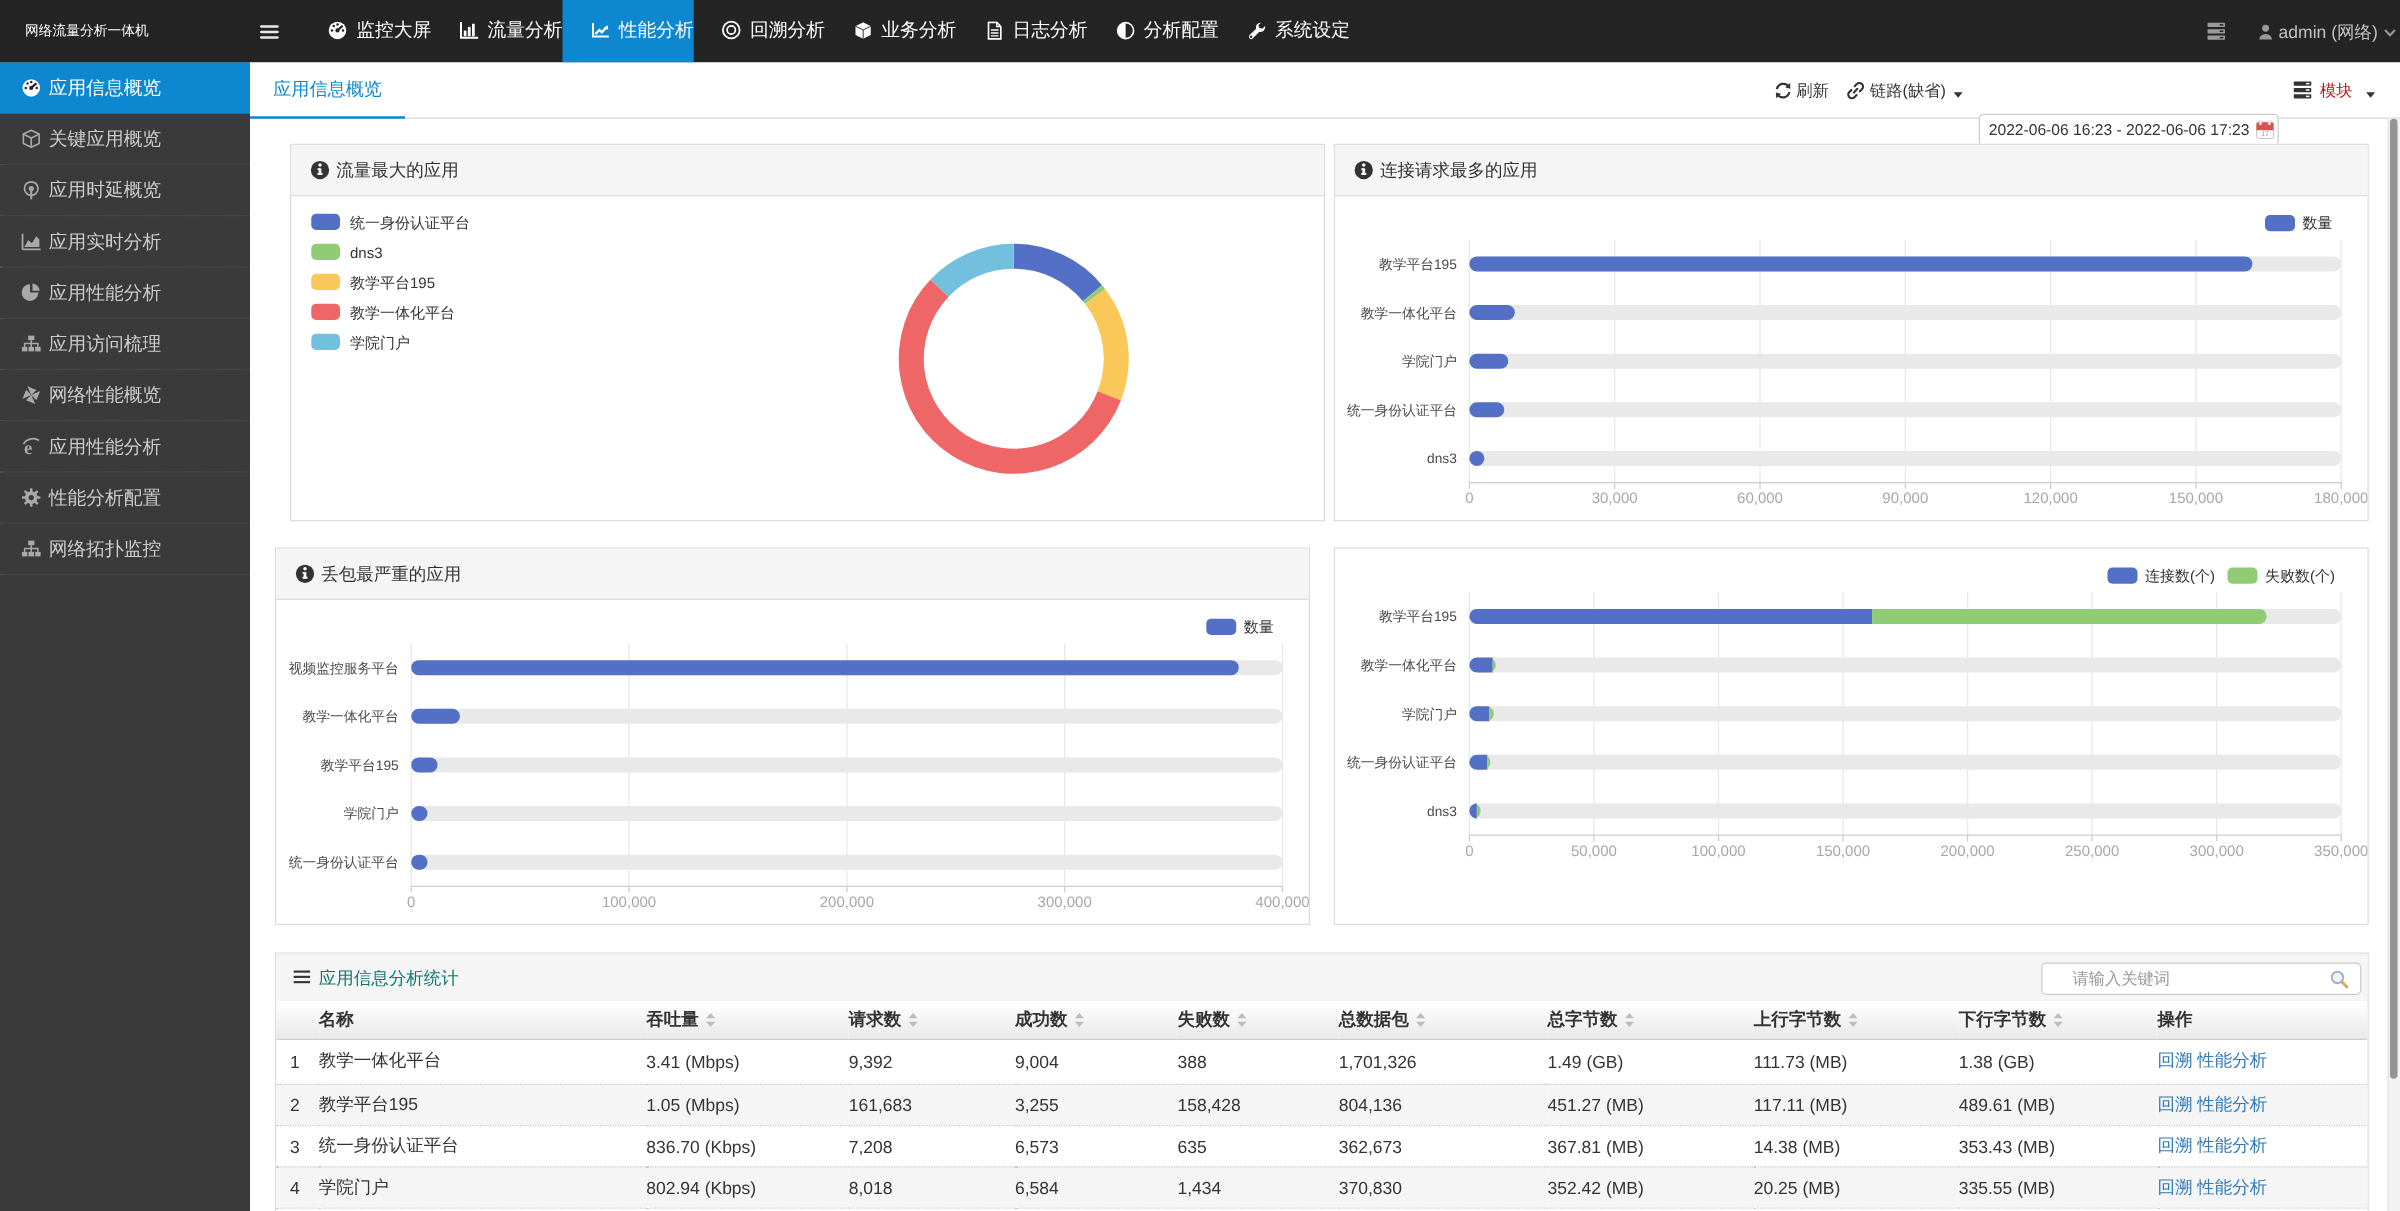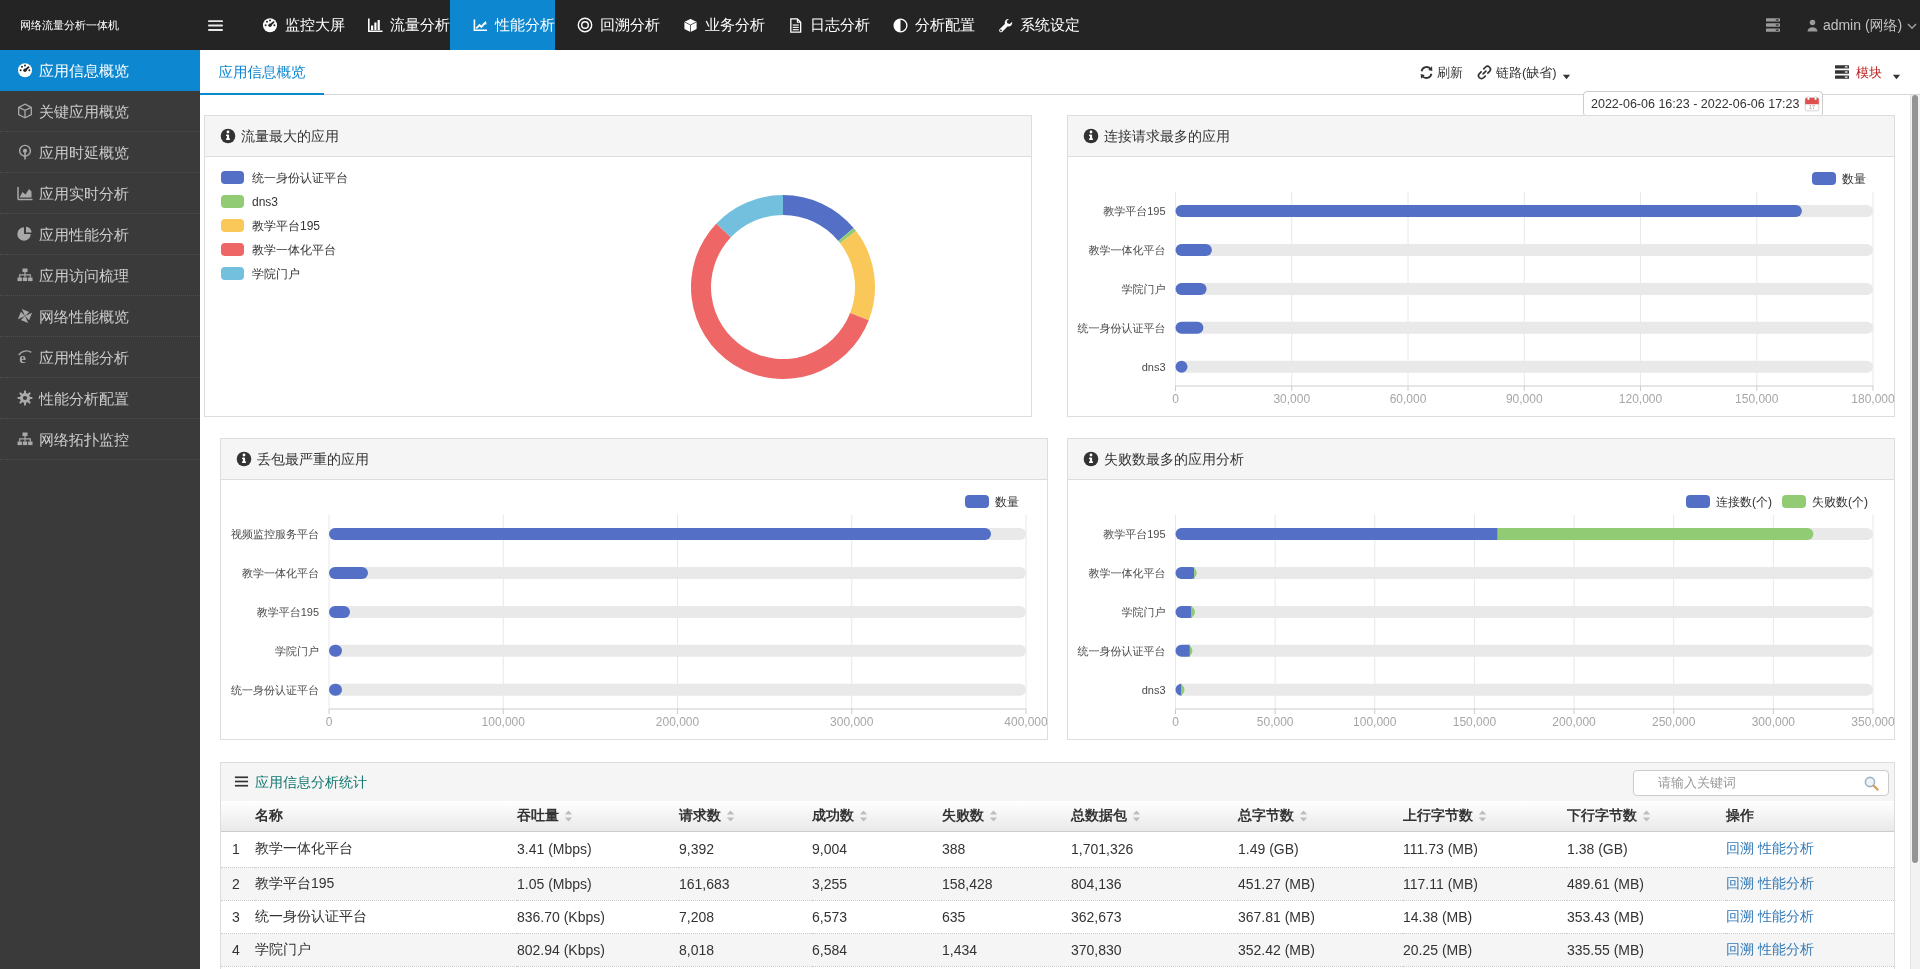--- a/index.html
+++ b/index.html
@@ -258,21 +258,21 @@
           <rect x="1" y="11.4" width="14" height="3.4" rx="0.6" fill="#333"></rect>
           <rect x="10.8" y="12.5" width="2.8" height="1.2" fill="#fff"></rect>
         </g>
       </svg></span>
 <span style="position:absolute;left:1656px;top:0;line-height:45px;font-size:13px;color:#b91c1c">模块</span>
 <span style="position:absolute;left:1692px;top:17px;"><svg width="9" height="9" viewBox="0 0 10 10">
         <path d="M1 3 H9 L5 8 Z" fill="#333"></path>
       </svg></span>
 
 </div>
-<div class="panel" style="left:204px; top:115px; width:828px; height:302px;">
+<div class="panel" style="left:232px; top:115px; width:828px; height:302px;">
   <div class="panel-h"><svg width="16" height="16" viewBox="0 0 16 16">
         <circle cx="8" cy="8" r="7.3" fill="#333"></circle>
         <rect x="6.9" y="6.7" width="2.2" height="5.2" fill="#fff"></rect>
         <rect x="6" y="10.4" width="4" height="1.5" fill="#fff"></rect>
         <rect x="6" y="6.7" width="2" height="1.3" fill="#fff"></rect>
         <circle cx="8" cy="4" r="1.4" fill="#fff"></circle>
       </svg>流量最大的应用</div>
   <div style="position:relative; width:826px; height:259px;">
     <svg width="826" height="259" style="position:absolute;left:0;top:0">
         <path d="M578.00 38.00 A92 92 0 0 1 648.68 71.11 L633.32 83.91 A72 72 0 0 0 578.00 58.00 Z" fill="#5470c6"></path>
@@ -378,27 +378,20 @@
 <text x="108.00" y="245.8" font-size="12" fill="#a6a6a6" text-anchor="middle" font-family="Liberation Sans, sans-serif">0</text>
 <text x="282.25" y="245.8" font-size="12" fill="#a6a6a6" text-anchor="middle" font-family="Liberation Sans, sans-serif">100,000</text>
 <text x="456.50" y="245.8" font-size="12" fill="#a6a6a6" text-anchor="middle" font-family="Liberation Sans, sans-serif">200,000</text>
 <text x="630.75" y="245.8" font-size="12" fill="#a6a6a6" text-anchor="middle" font-family="Liberation Sans, sans-serif">300,000</text>
 <text x="805.00" y="245.8" font-size="12" fill="#a6a6a6" text-anchor="middle" font-family="Liberation Sans, sans-serif">400,000</text>
 <rect x="744.00" y="15.00" width="24.00" height="13.00" rx="4" ry="4" fill="#5470c6"></rect>
 <text x="774" y="25.5" font-size="12" fill="#333" font-family="Liberation Sans, sans-serif">数量</text>
     </svg>
 </div>
 <div class="panel" style="left:1067px; top:438px; width:828px; height:302px;">
-  <div class="panel-h"><svg width="16" height="16" viewBox="0 0 16 16">
-        <circle cx="8" cy="8" r="7.3" fill="#333"></circle>
-        <rect x="6.9" y="6.7" width="2.2" height="5.2" fill="#fff"></rect>
-        <rect x="6" y="10.4" width="4" height="1.5" fill="#fff"></rect>
-        <rect x="6" y="6.7" width="2" height="1.3" fill="#fff"></rect>
-        <circle cx="8" cy="4" r="1.4" fill="#fff"></circle>
-      </svg>失败数最多的应用分析</div>
   <svg width="826" height="259">
       <line x1="107.50" y1="34.7" x2="107.50" y2="229" stroke="#e8e8e8" stroke-width="1"></line>
 <line x1="207.14" y1="34.7" x2="207.14" y2="229" stroke="#e8e8e8" stroke-width="1"></line>
 <line x1="306.79" y1="34.7" x2="306.79" y2="229" stroke="#e8e8e8" stroke-width="1"></line>
 <line x1="406.43" y1="34.7" x2="406.43" y2="229" stroke="#e8e8e8" stroke-width="1"></line>
 <line x1="506.07" y1="34.7" x2="506.07" y2="229" stroke="#e8e8e8" stroke-width="1"></line>
 <line x1="605.71" y1="34.7" x2="605.71" y2="229" stroke="#e8e8e8" stroke-width="1"></line>
 <line x1="705.36" y1="34.7" x2="705.36" y2="229" stroke="#e8e8e8" stroke-width="1"></line>
 <line x1="805.00" y1="34.7" x2="805.00" y2="229" stroke="#e8e8e8" stroke-width="1"></line>
 <line x1="107.50" y1="229" x2="805.00" y2="229" stroke="#ccc" stroke-width="1"></line>

